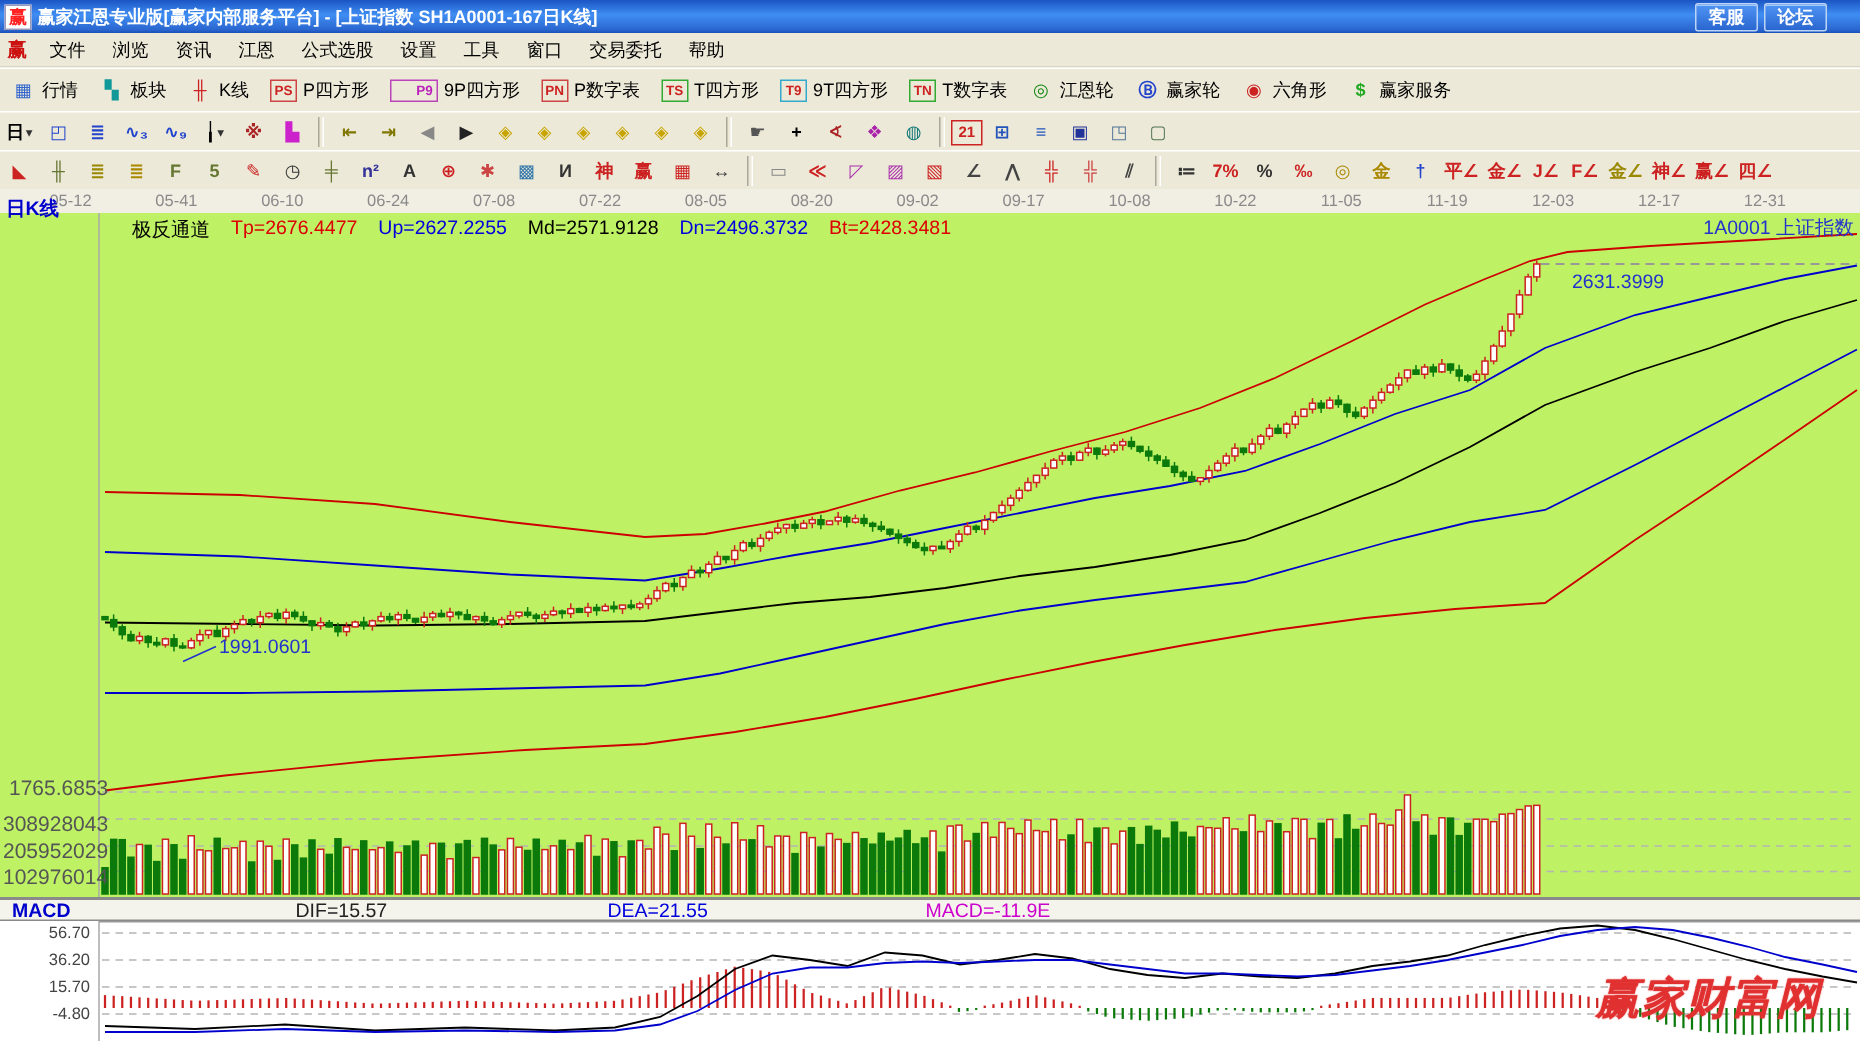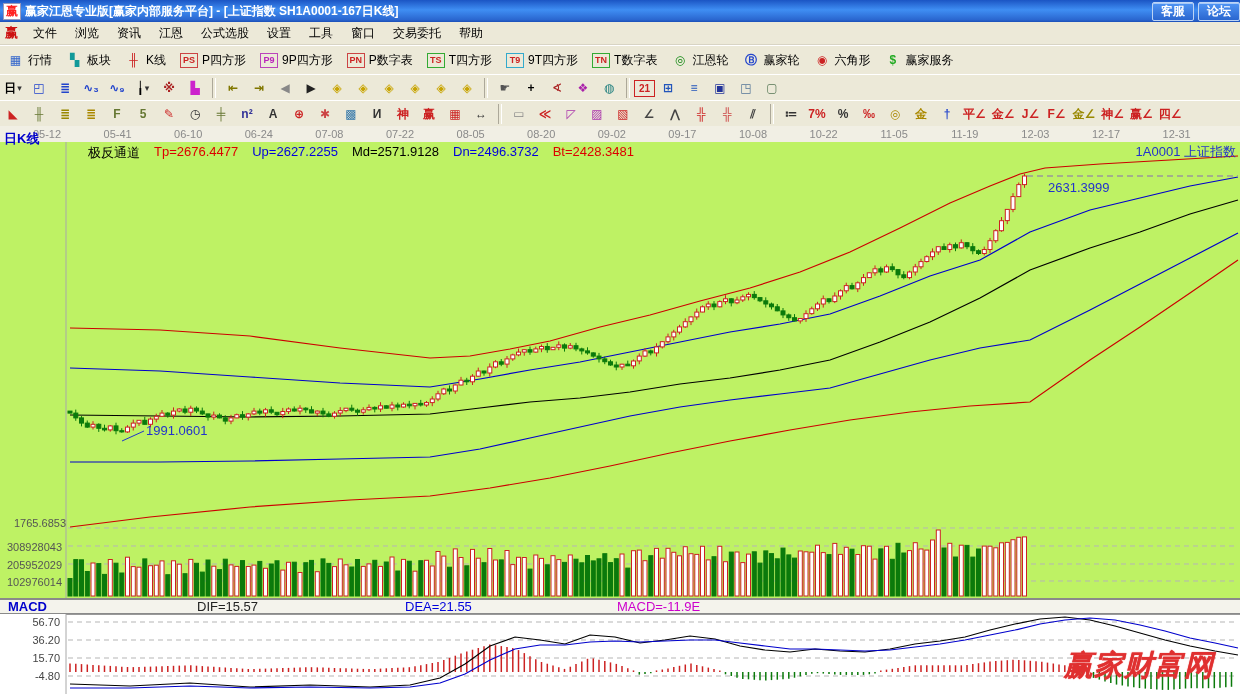--- a/index.html
+++ b/index.html
@@ -5,21 +5,21 @@
   html,body{margin:0;padding:0;width:1240px;height:694px;overflow:hidden;
     font-family:"Liberation Sans","DejaVu Sans",sans-serif;background:#ece9d8;}
   #app{position:relative;width:1240px;height:694px;background:#ece9d8;}
 
   
   #titlebar{position:absolute;left:0;top:0;width:1240px;height:22px;
     background:linear-gradient(180deg,#1b55c4 0%,#3f8ef3 45%,#2a66cf 90%,#1b4fb8 100%);
     display:flex;align-items:center;color:#fff;font-size:12px;font-weight:bold;}
   #app-icon{color:#ff2222;background:#fff;border:1px solid #99b;font-size:12px;line-height:14px;
     width:16px;height:15px;text-align:center;margin:0 4px 0 3px;font-weight:bold;}
-  #title-buttons{margin-left:auto;display:flex;gap:4px;padding-right:0;}
+  #title-buttons{margin-left:auto;display:flex;gap:4px;padding-right:22px;}
   .tb-win-btn{background:linear-gradient(180deg,#4f95f5,#2a66cf);border:1px solid #bcd4f5;
     border-radius:2px;color:#fff;font-size:12px;font-weight:bold;padding:0 8px;height:17px;
     display:flex;align-items:center;box-shadow:inset 0 1px 0 rgba(255,255,255,.5);cursor:default;}
 
   
   #menubar{position:absolute;left:0;top:22px;width:1240px;height:22px;background:#ece9d8;
     display:flex;align-items:center;font-size:12px;color:#000;border-bottom:1px solid #d8d4c4;}
   #menu-logo{color:#cc1111;font-weight:bold;font-size:13px;padding:0 6px 0 5px;}
   .menu-item{padding:0 9px;height:100%;display:flex;align-items:center;cursor:default;}
 
@@ -45,21 +45,21 @@
   .date-tick{position:absolute;top:2px;transform:translateX(-50%);font-size:11px;color:#8a8a8a;}
 
   
   #chart{position:absolute;left:0;top:142px;width:1240px;height:456px;background:#bef264;}
   #main-svg{position:absolute;left:0;top:0;}
   #period-label{position:absolute;left:4px;top:-12px;color:#0000cc;font-weight:bold;font-size:13px;z-index:4;}
   #info-line{position:absolute;left:88px;top:2px;display:flex;gap:14px;font-size:13px;z-index:4;}
   #symbol-label{position:absolute;right:4px;top:1px;font-size:13px;color:#2233cc;z-index:4;}
   #price-tag{position:absolute;left:1048px;top:38px;font-size:13px;color:#2233cc;z-index:4;}
   #low-tag{position:absolute;left:146px;top:281px;font-size:13px;color:#2233cc;z-index:4;}
-  .axis-label{position:absolute;font-size:11px;color:#555;text-align:right;width:60px;z-index:4;}
+  .axis-label{position:absolute;font-size:14px;color:#555;text-align:right;width:60px;z-index:4;}
 
   
   #macdstrip{position:absolute;left:0;top:598px;width:1240px;height:16px;background:#f4f3ec;
     border-top:2px solid #8a8a8a;border-bottom:1px solid #8a8a8a;box-sizing:border-box;
     display:flex;align-items:center;font-size:13px;}
   #macd-name{color:#0000cc;font-weight:bold;padding-left:8px;width:197px;box-sizing:border-box;}
   #macd-dif{color:#222;width:208px;}
   #macd-dea{color:#0000dd;width:212px;}
   #macd-val{color:#cc00cc;}
 
@@ -110,21 +110,21 @@
       </div>
       <div class="tb-btn">
         <span class="icon16" style="color: rgb(204, 34, 34);">╫</span>
         <span>K线</span>
       </div>
       <div class="tb-btn">
         <span class="icon-abbr" style="color: rgb(204, 34, 34); border: 1px solid rgb(204, 68, 68);">PS</span>
         <span>P四方形</span>
       </div>
       <div class="tb-btn">
-        <span class="icon-abbr" style="color: rgb(187, 34, 187); border: 1px solid rgb(187, 68, 187);">P9</span>
+        <span class="icon-abbr" style="color: rgb(187, 34, 187); border: 1px solid rgb(187, 68, 187); padding-left: 14px;">P9</span>
         <span>9P四方形</span>
       </div>
       <div class="tb-btn">
         <span class="icon-abbr" style="color: rgb(204, 34, 34); border: 1px solid rgb(204, 68, 68);">PN</span>
         <span>P数字表</span>
       </div>
       <div class="tb-btn">
         <span class="icon-abbr" style="color: rgb(204, 34, 34); border: 1px solid rgb(51, 170, 51);">TS</span>
         <span>T四方形</span>
       </div>

